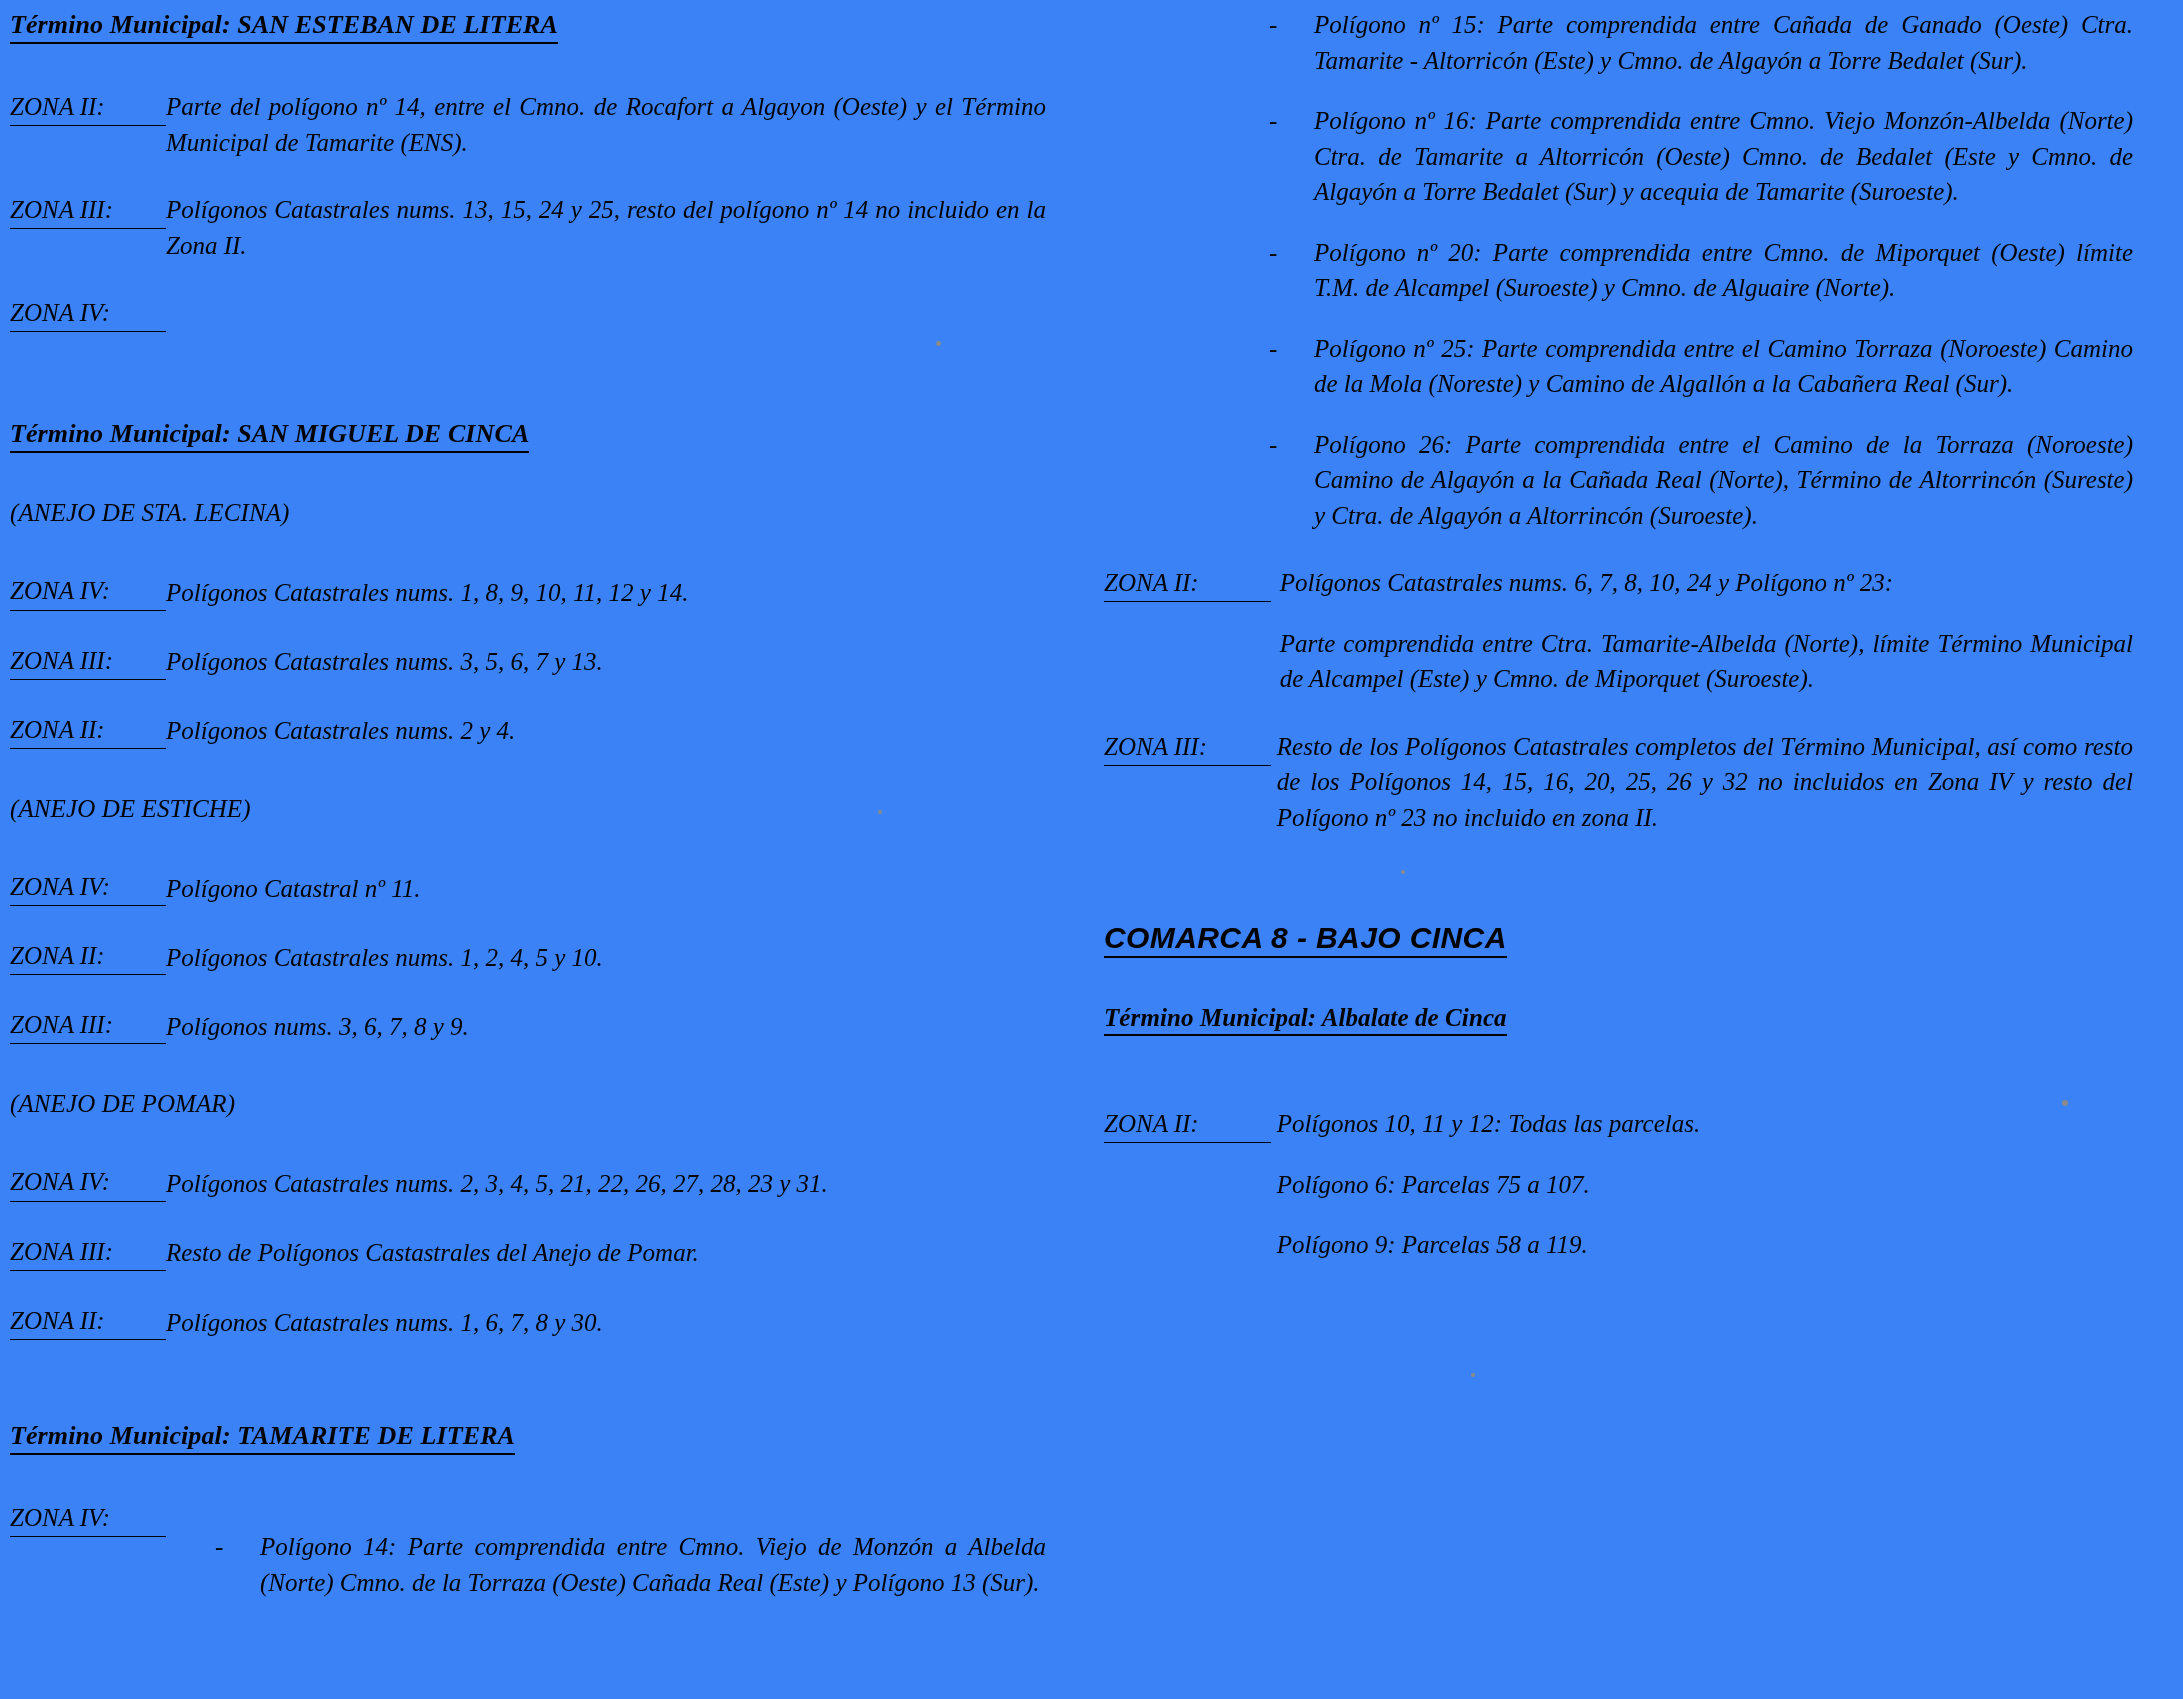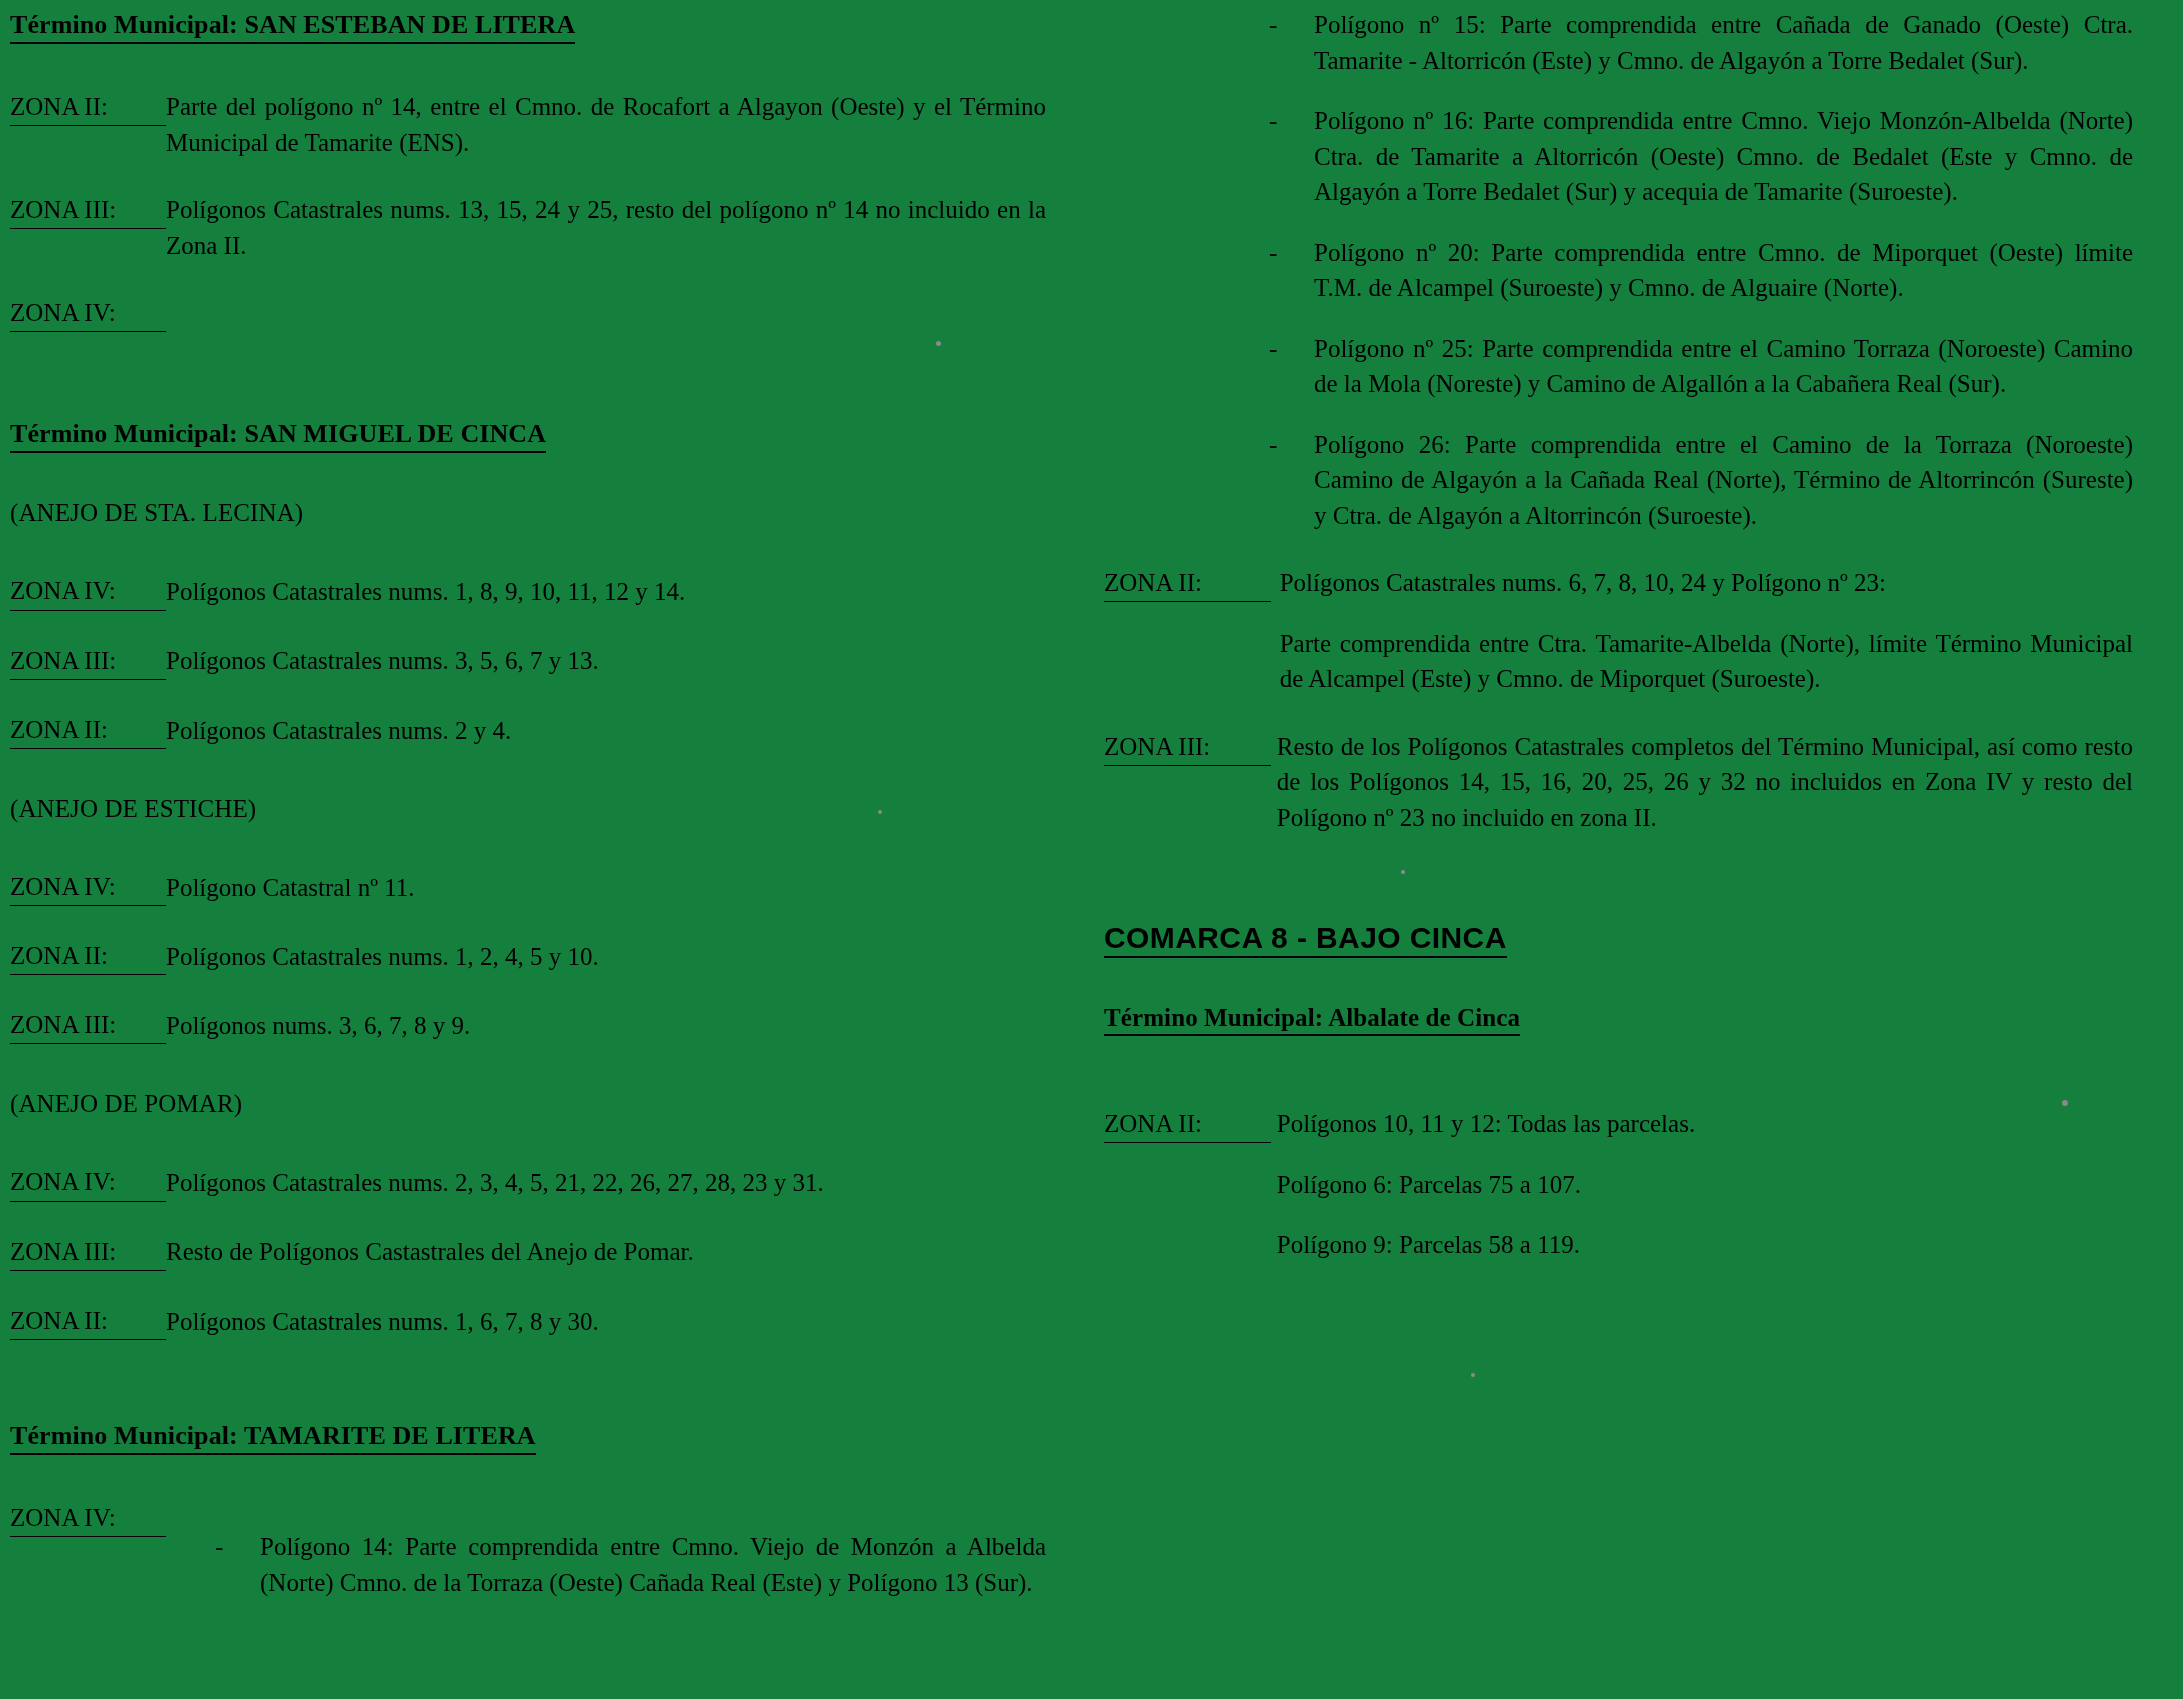--- a/index.html
+++ b/index.html
@@ -9,24 +9,25 @@
     background: #ffffff;
   }
   body {
     font-family: "Liberation Serif", "DejaVu Serif", serif;
     color: #000000;
   }
   .page {
     position: relative;
     width: 2183px;
     height: 1699px;
-    background: #15803d;
+    background: #3b82f6;
     overflow: hidden;
     box-sizing: border-box;
     padding: 0;
+    font-style: italic;
   }
   .col {
     position: absolute;
     top: 0;
   }
   .col-left {
     left: 10px;
     width: 1036px;
   }
   .col-right {
@@ -62,21 +63,21 @@
   .anejo {
     font-size: 25px;
     line-height: 1.2;
     letter-spacing: 0.1px;
     white-space: nowrap;
   }
 
   
   .zona-row {
     display: flex;
-    align-items: center;
+    align-items: flex-end;
   }
   .zona-label {
     flex: 0 0 auto;
     font-size: 25px;
     line-height: 1.42;
     border-bottom: 1.4px solid #000;
     align-self: flex-start;
     white-space: nowrap;
     padding-bottom: 0.7px;
   }

